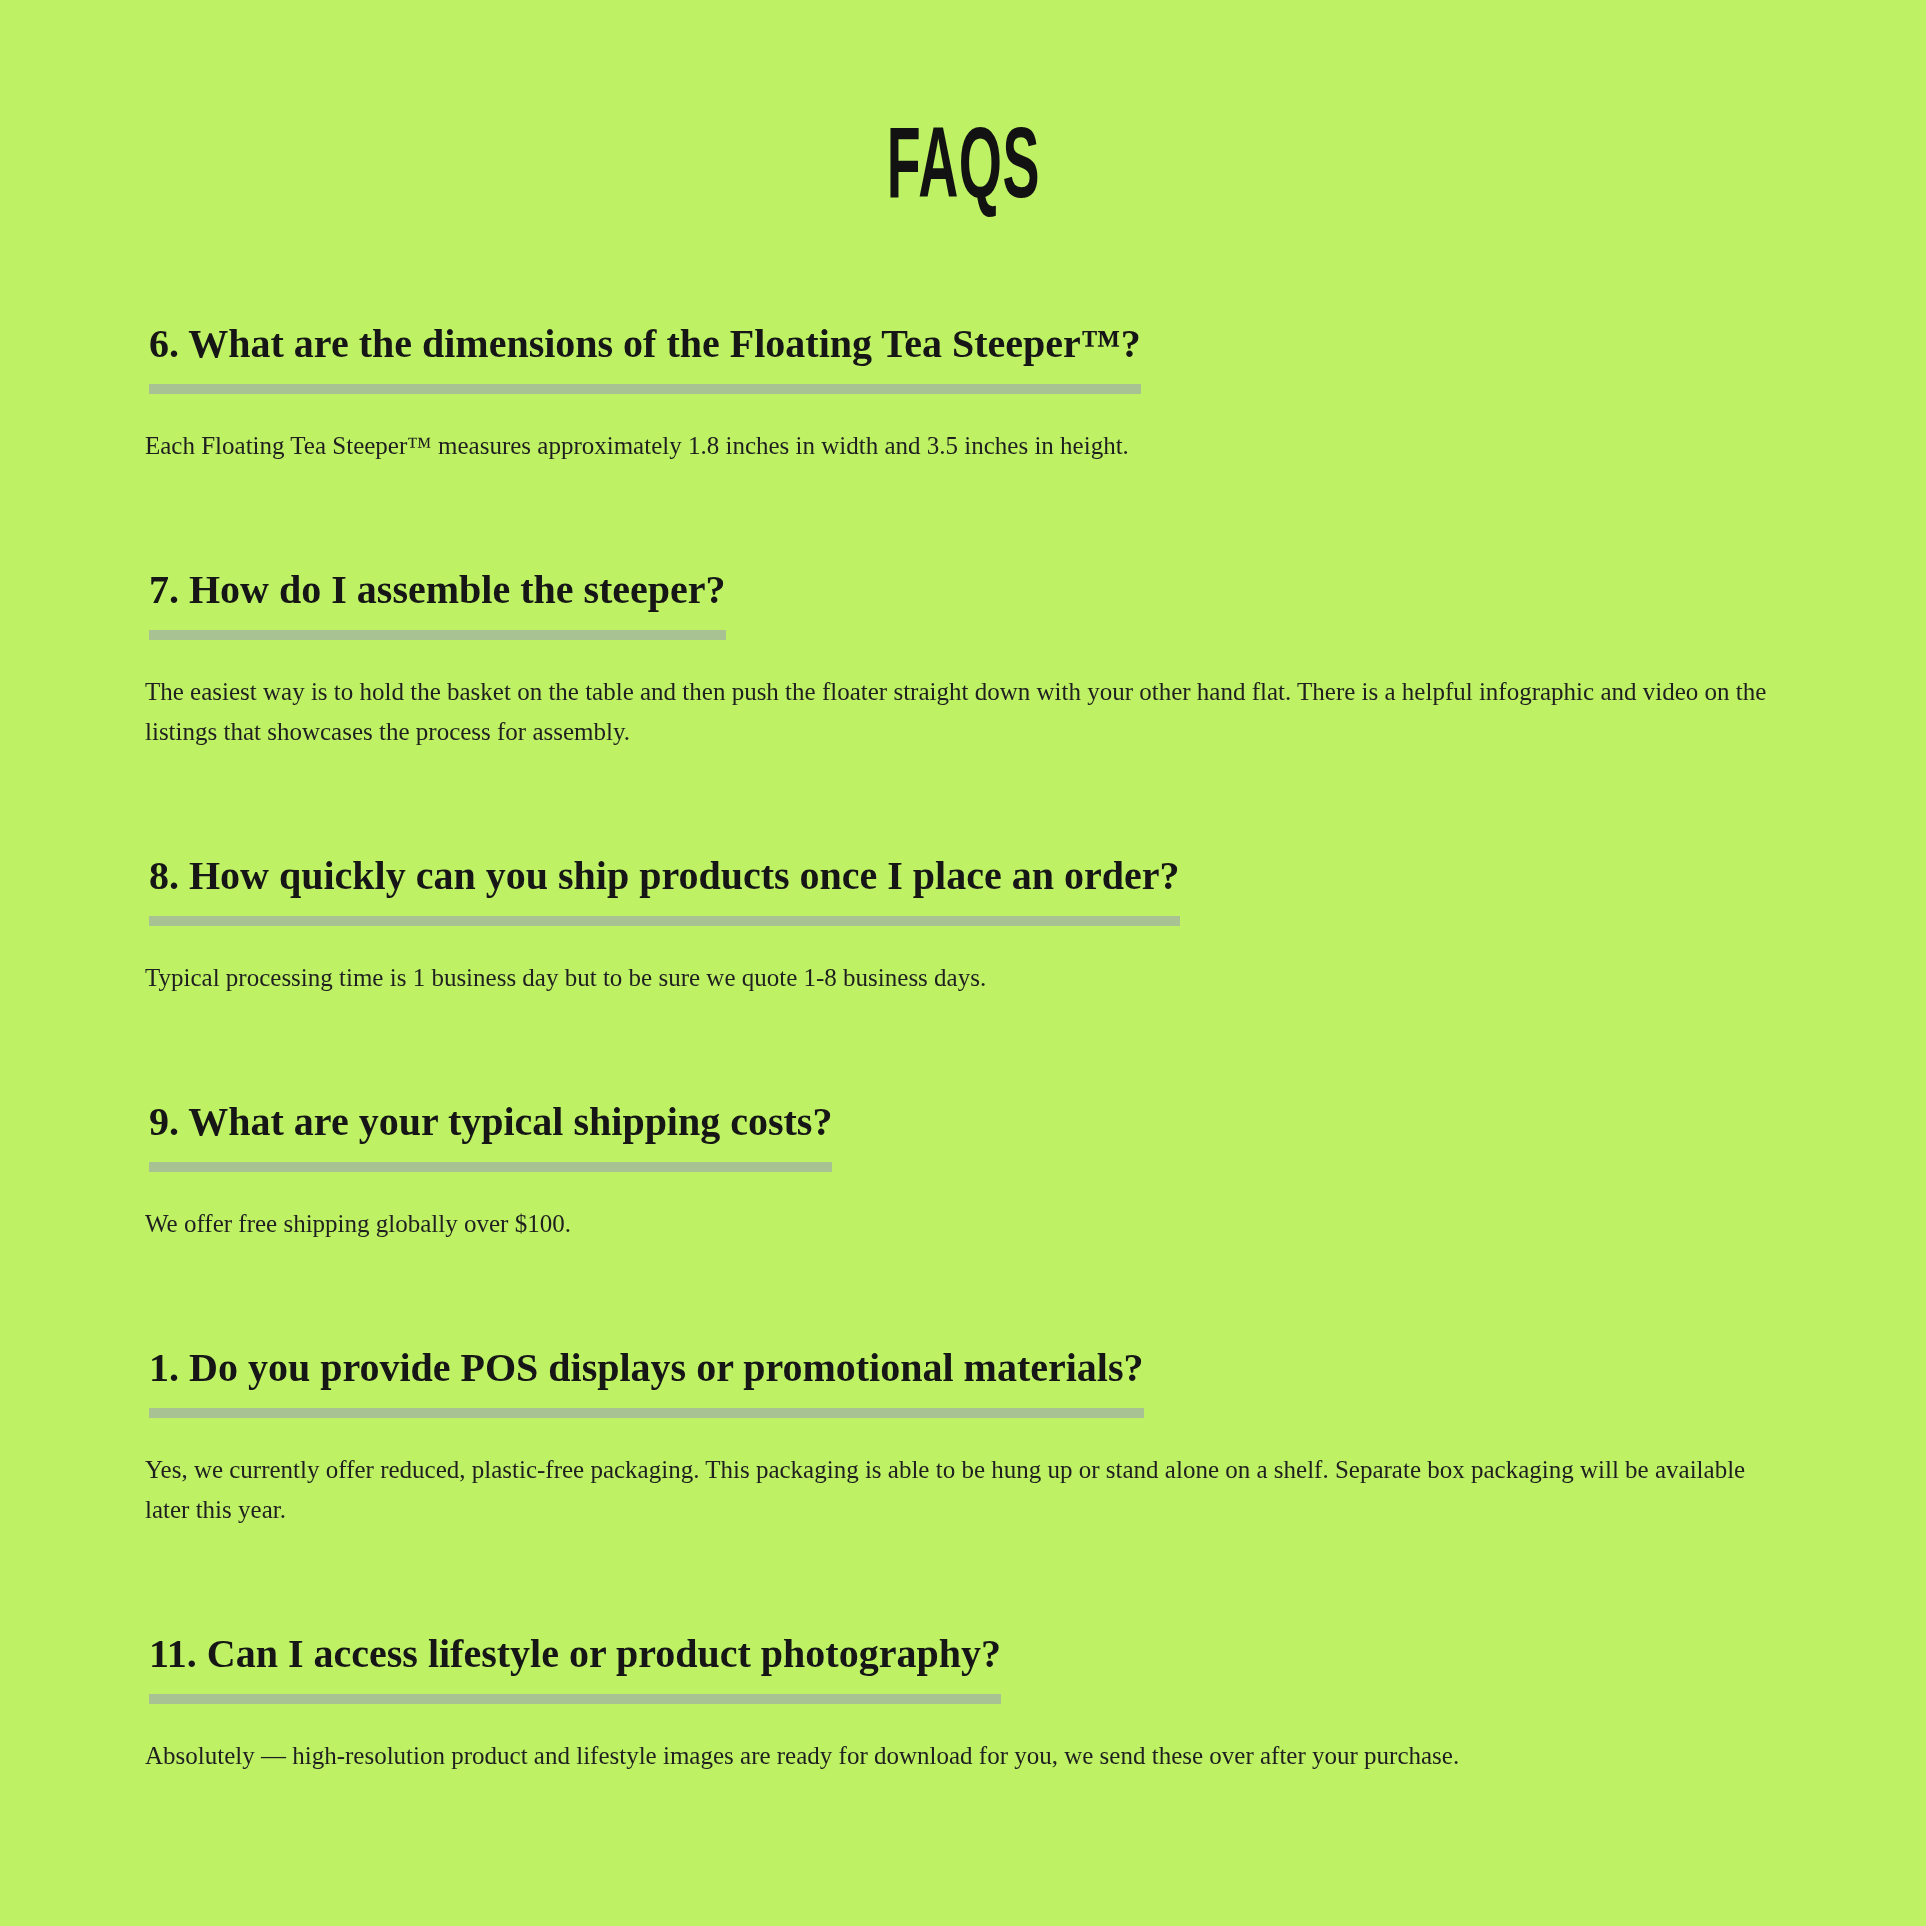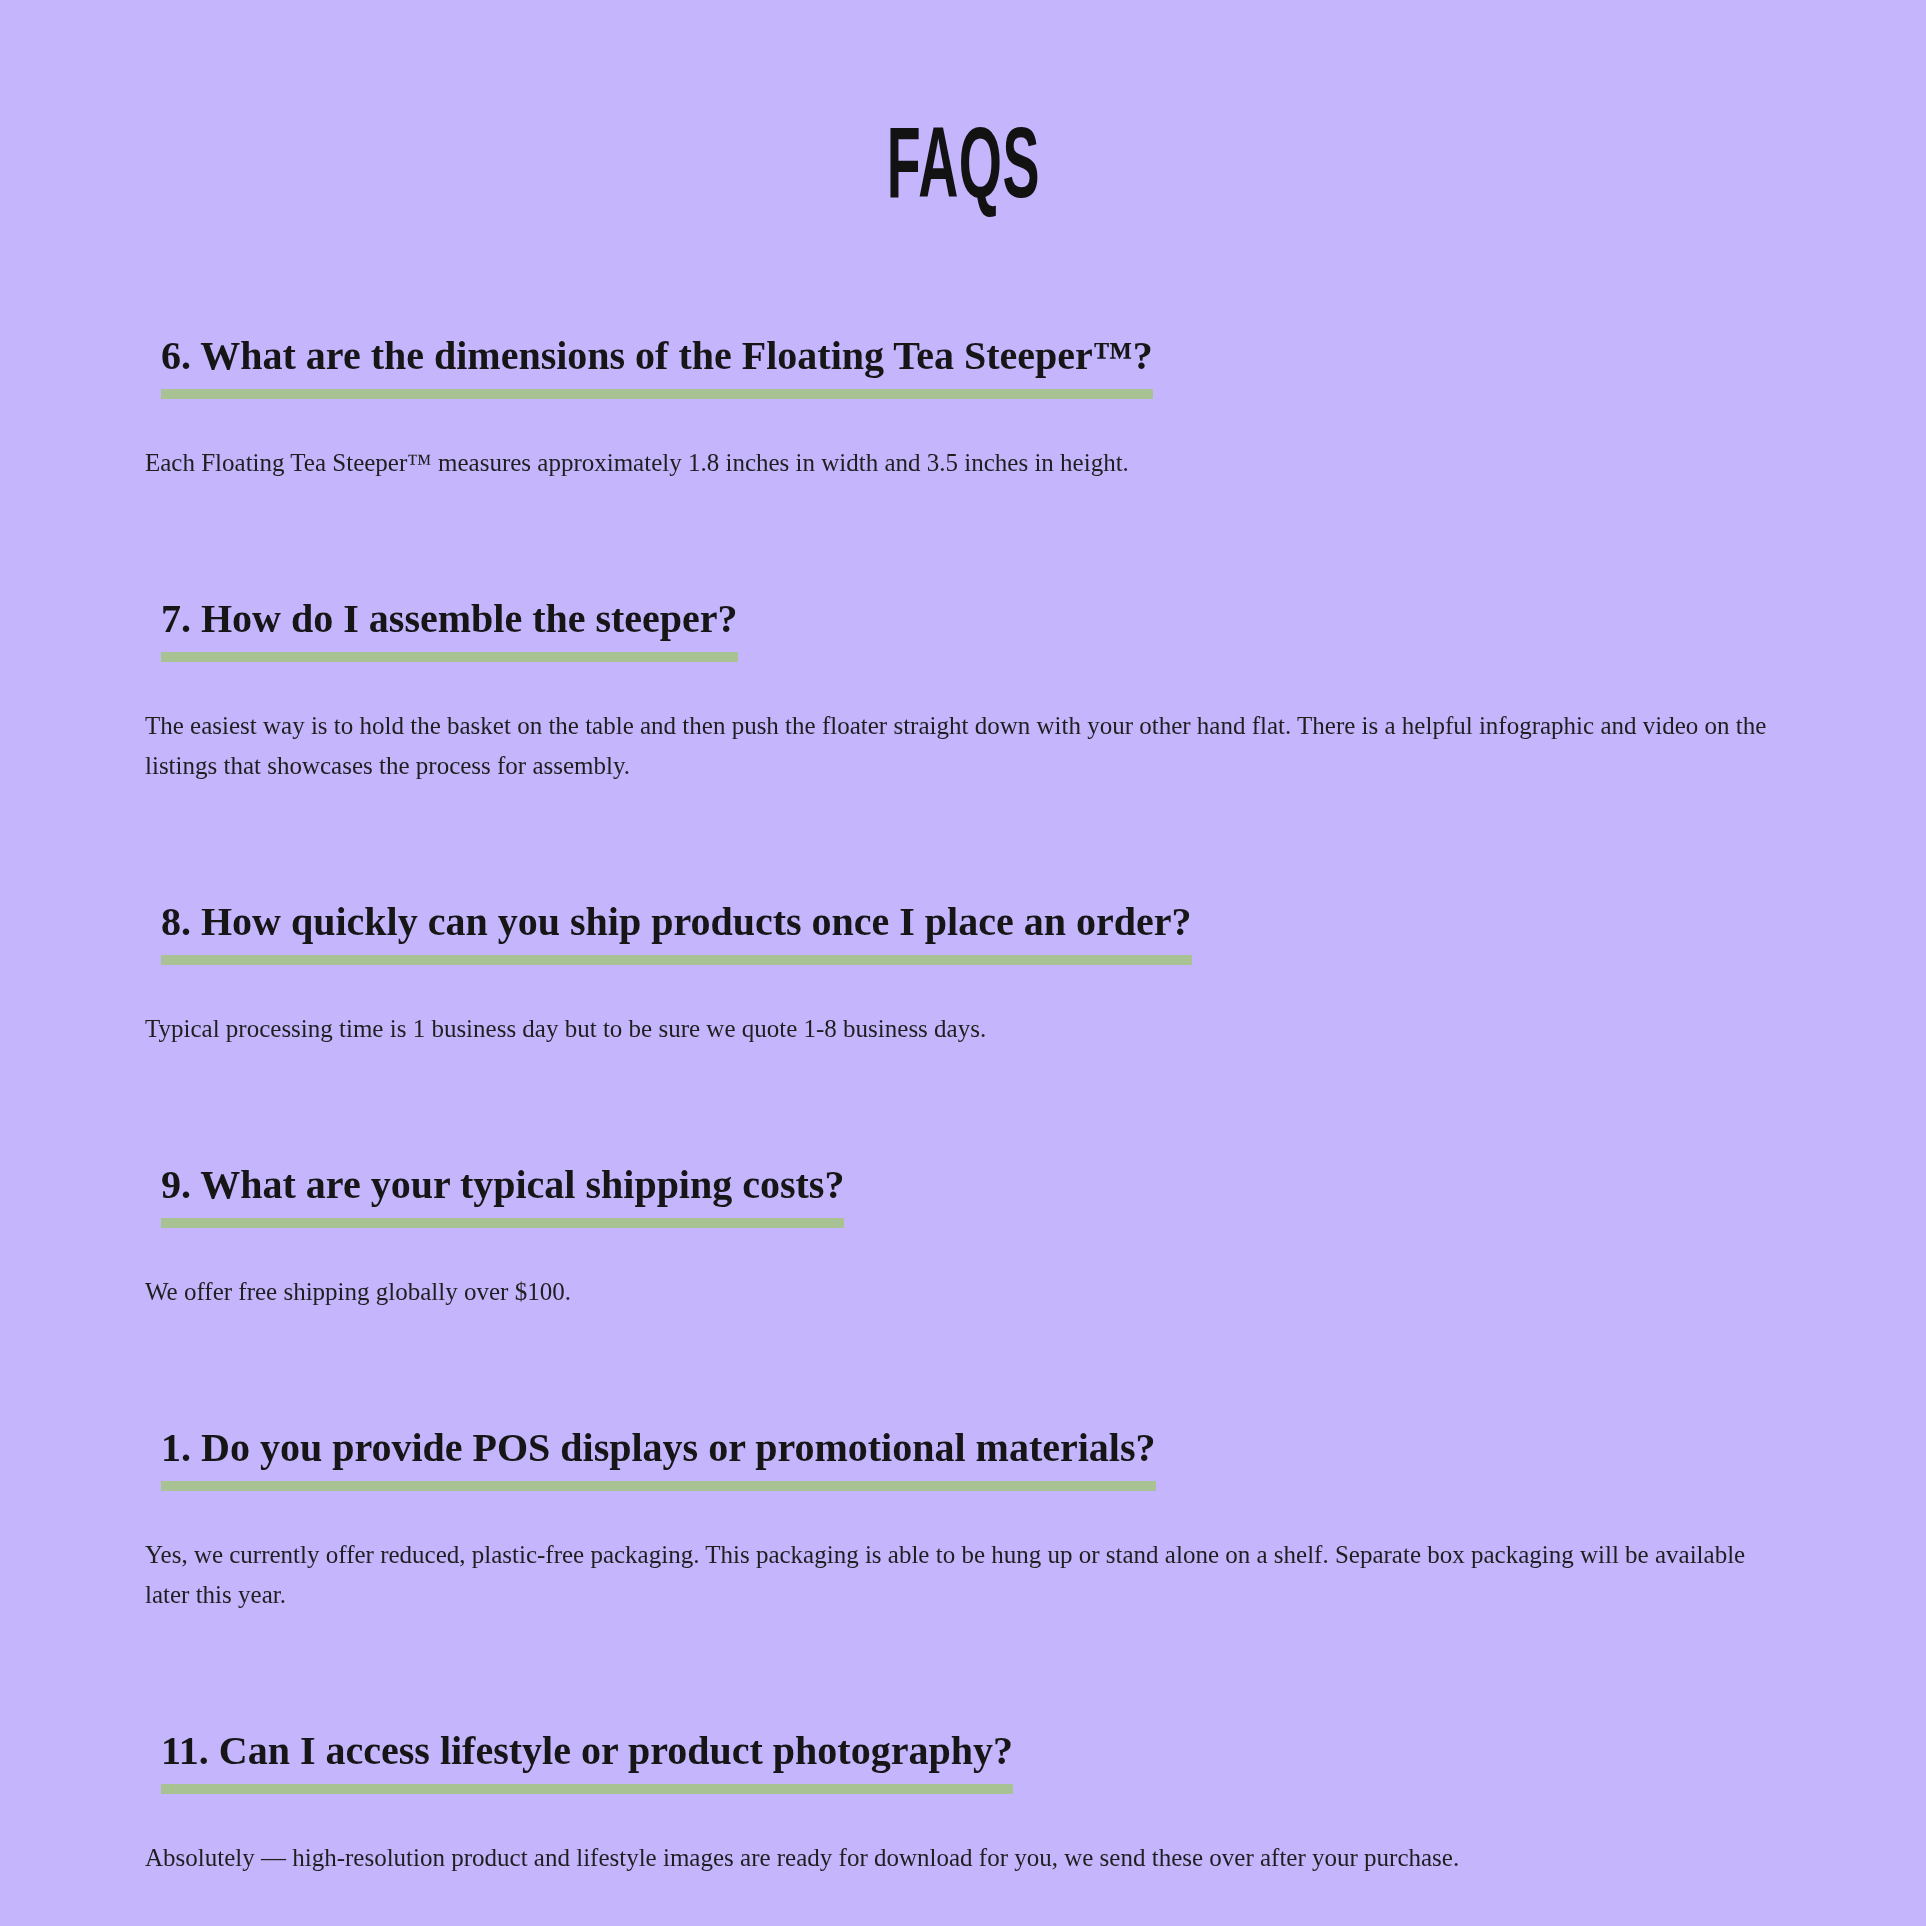--- a/index.html
+++ b/index.html
@@ -9,21 +9,21 @@
     width: 1927px;
     height: 1927px;
     background: #ffffff;
     font-family: "Liberation Serif", serif;
     color: #1f1f1f;
     overflow: hidden;
   }
   .page {
     width: 1927px;
     height: 1927px;
-    background: #c4b5fd;
+    background: #bef264;
   }
   .title {
     margin: 0;
     padding-top: 109px;
     text-align: center;
     font-family: "Liberation Sans", sans-serif;
     font-weight: 700;
     font-size: 101px;
     line-height: 1.05;
     color: #121212;
@@ -37,27 +37,27 @@
   }
   .faq-list {
     margin-top: 99px;
     padding: 0 145px;
   }
   .faq-item + .faq-item {
     margin-top: 95px;
   }
   .question {
     display: inline-block;
-    margin: 16px;
+    margin: 4px;
     font-family: "Liberation Serif", serif;
     font-weight: 700;
     font-size: 40px;
     line-height: 1.3;
     color: #161616;
-    padding-bottom: 7px;
+    padding-bottom: 14px;
     border-bottom: 10px solid var(--accent);
   }
   .answer {
     margin: 28px 0 0 0;
     font-family: "Liberation Serif", serif;
     font-weight: 400;
     font-size: 25px;
     line-height: 1.57;
     color: #1f1f1f;
     max-width: 1645px;

